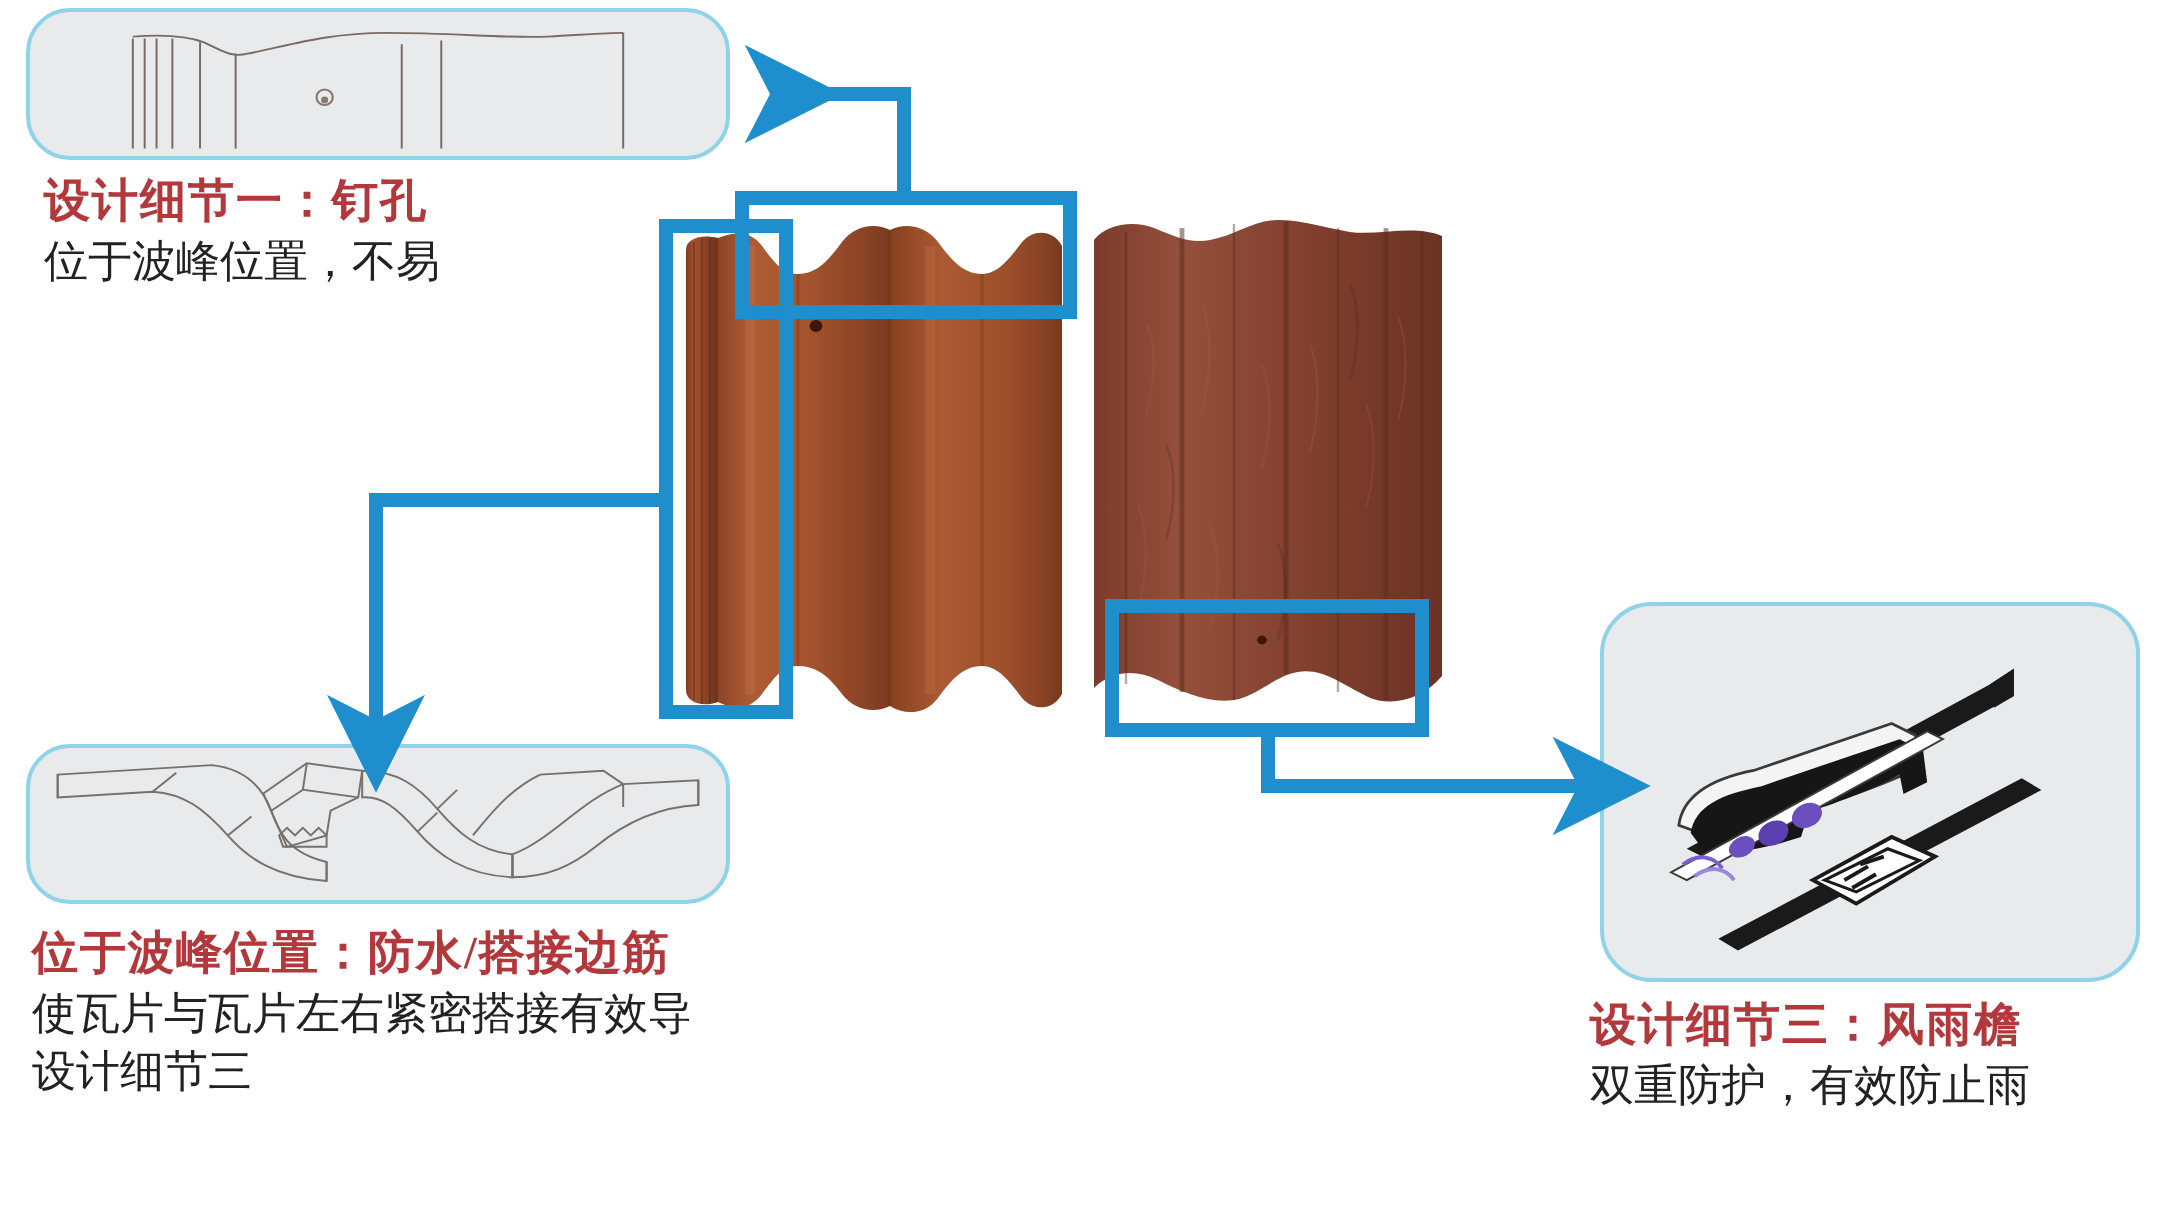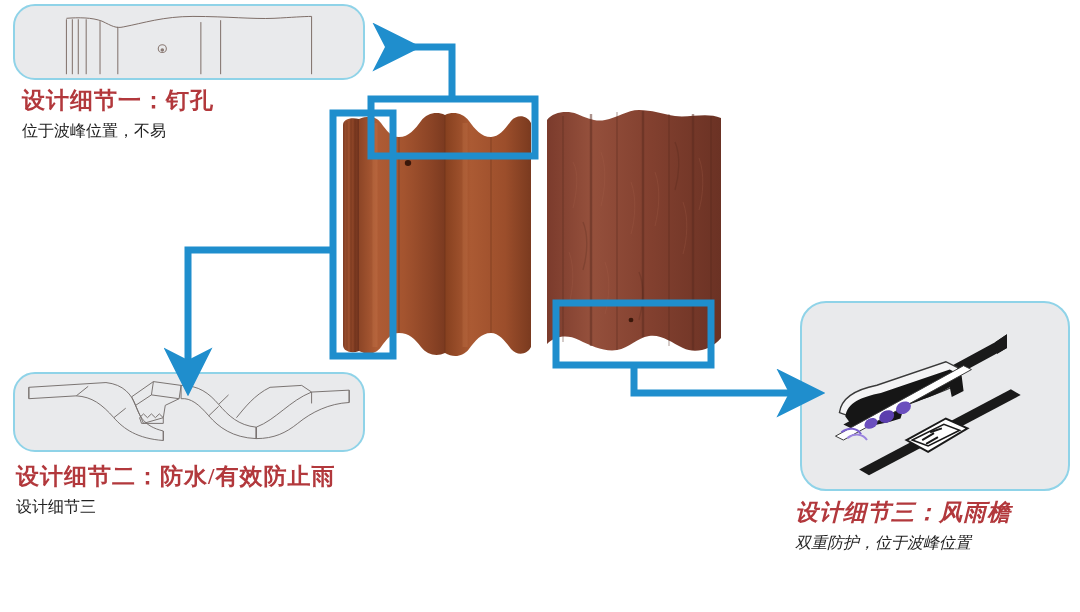--- a/index.html
+++ b/index.html
@@ -44,28 +44,28 @@
     color: #b2383c;
     font-weight: bold;
     font-size: 23px;
     line-height: 30px;
     letter-spacing: 1px;
     white-space: nowrap;
     font-family: "Liberation Serif", "DejaVu Serif", serif;
   }
   .detail-body {
     color: #222222;
-    font-size: 16px;
+    font-size: 22px;
     line-height: 29px;
     font-family: "Liberation Serif", "DejaVu Serif", serif;
   }
 
   #callout1-text { left: 22px;  top: 86px;  width: 330px; }
   #callout2-text { left: 16px;  top: 462px; width: 430px; }
-  #callout3-text { left: 795px; top: 498px; width: 285px; font-style: italic; }
+  #callout3-text { left: 795px; top: 498px; width: 285px; }
 
   
   .photo {
     position: absolute;
     overflow: hidden;
   }
   #tile-left  { left: 337px; top: 103px; width: 200px; height: 262px; }
   #tile-right { left: 543px; top: 102px; width: 185px; height: 262px; }
   .photo svg { display:block; width:100%; height:100%; }
 
@@ -140,21 +140,22 @@
                  C318 31, 300 40, 286 52 C274 62, 262 68, 244 68 Z"></path>
         <path d="M300 19 L300 31"></path>
         <path d="M338 17 L338 30"></path>
         <path d="M258 14 L290 12 L300 19"></path>
         <path d="M258 14 C242 22, 232 36, 224 46"></path>
       </g>
     </svg>
   </div>
 
   <div class="txt-block" id="callout2-text">
-    <div class="detail-title">设计细节二：防水/有效防止雨</div>
+    <div class="detail-title">位于波峰位置：防水/搭接边筋</div>
+    <div class="detail-body">使瓦片与瓦片左右紧密搭接有效导</div>
     <div class="detail-body">设计细节三</div>
   </div>
 
   <div class="callout-box" id="callout3-box">
     <svg viewBox="0 0 270 190" preserveAspectRatio="none">
 
       <polygon points="58,170 212,88 222,94 68,176" fill="#1a1a1a"></polygon>
 
       <polygon points="42,124 196,40 208,32 208,46 54,130" fill="#1a1a1a"></polygon>
       <polygon points="196,40 208,32 208,46 198,52" fill="#1a1a1a"></polygon>
@@ -179,21 +180,21 @@
       <g>
         <polygon points="106,140 146,118 168,128 128,152" fill="#ffffff" stroke="#1a1a1a" stroke-width="2"></polygon>
         <polygon points="112,140 144,124 160,130 128,146" fill="none" stroke="#1a1a1a" stroke-width="1.6"></polygon>
         <path d="M122 140 L134 133 M126 144 L138 137 M130 132 L142 128" stroke="#1a1a1a" stroke-width="2" fill="none"></path>
       </g>
     </svg>
   </div>
 
   <div class="txt-block" id="callout3-text">
     <div class="detail-title">设计细节三：风雨檐</div>
-    <div class="detail-body">双重防护，位于波峰位置</div>
+    <div class="detail-body">双重防护，有效防止雨</div>
   </div>
 
   <div class="photo" id="tile-left">
     <svg viewBox="0 0 200 262" preserveAspectRatio="none">
       <defs>
         <linearGradient id="gLA" x1="0" y1="0" x2="1" y2="0">
           <stop offset="0%" stop-color="#7e3b22"></stop>
           <stop offset="25%" stop-color="#a2532f"></stop>
           <stop offset="55%" stop-color="#8e4527"></stop>
           <stop offset="100%" stop-color="#6e321d"></stop>

